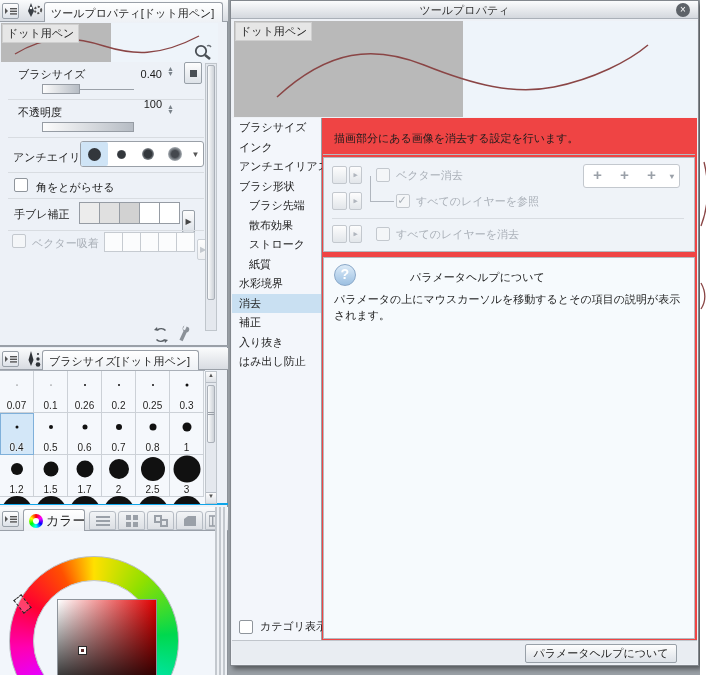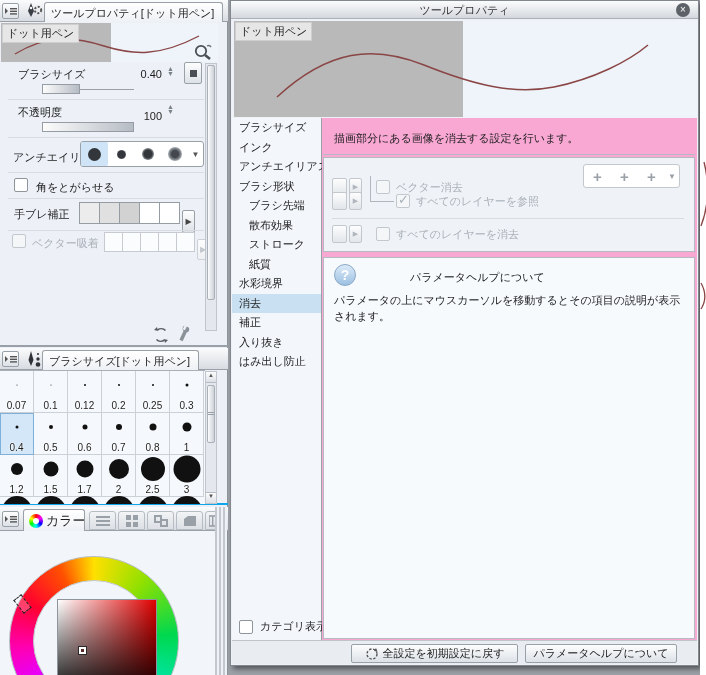--- a/index.html
+++ b/index.html
@@ -72,21 +72,21 @@
   
   .dialog { position:absolute; left:230px; top:0; width:469px; height:666px; background:#eef1f6; border:1px solid #82878d; box-shadow:3px 3px 5px rgba(0,0,0,.45); }
   .dlg-title { position:absolute; left:0; top:0; right:0; height:18px; background:linear-gradient(#fbfcfd,#d4d8de); border-bottom:1px solid #aab0b8; text-align:center; font-size:11px; padding-top:2px; color:#333; }
   .close-btn { position:absolute; right:8px; top:2px; width:14px; height:14px; border-radius:50%; background:#5d6268; color:#fff; font-size:10px; line-height:13px; text-align:center; }
   .dlg-preview { position:absolute; left:3px; top:20px; width:463px; height:96px; }
   .cat-list { position:absolute; left:1px; top:117px; width:90px; bottom:25px; background:#f3f6fb; border-right:1px solid #9aa0a8; }
   .cat-item { height:19.5px; line-height:19.5px; padding-left:7px; font-size:11px; white-space:nowrap; }
   .cat-item.indent { padding-left:17px; }
   .cat-item.selected { background:#c9e0f2; }
   .cat-toggle { position:absolute; left:7px; bottom:6px; display:flex; align-items:center; gap:7px; }
-  .settings { position:absolute; left:91px; top:117px; right:1px; bottom:25px; background:#f9a8d4; }
+  .settings { position:absolute; left:91px; top:117px; right:1px; bottom:25px; background:#ef4444;font-family:Liberation Mono, monospace; }
   .desc { position:absolute; left:12px; top:13px; font-size:11px; }
   .ctrl-box { position:absolute; left:1px; top:39px; right:2px; height:95px; border:1px solid #b4bac0; background:#eff3f8; }
   .mini-btn { width:15px; height:18px; display:inline-block; background:linear-gradient(#fdfdfd,#e2e6ea); border:1px solid #c3c8ce; border-radius:2px; vertical-align:middle; }
   .mini-arrow { width:13px; height:18px; display:inline-flex; align-items:center; justify-content:center; font-size:7px; color:#b0b6be; background:linear-gradient(#fdfdfd,#e2e6ea); border:1px solid #c3c8ce; border-radius:2px; vertical-align:middle; margin-left:2px; }
   .ctrl-row { position:absolute; left:8px; display:flex; align-items:center; }
   .ctrl-row .lbl { font-size:11px; color:#aab0b8; margin-left:6px; }
   .connector { position:absolute; left:46px; top:18px; width:24px; height:26px; border-left:1px solid #b0b6be; border-bottom:1px solid #b0b6be; }
   .plus-group { position:absolute; right:14px; top:6px; height:24px; border:1px solid #c3c8ce; background:#fff; border-radius:3px; display:flex; align-items:center; }
   .plus-group span { width:27px; text-align:center; color:#9aa0a8; font-size:15px; font-weight:bold; }
   .plus-group .dd { width:14px; font-size:8px; font-weight:normal; }
@@ -151,21 +151,21 @@
       <div class="sq-btn btn3d" style="left:184px;top:62px;">
           <span class="sq"></span>
         </div>
       <div class="slider" style="left:42px;top:84px;width:92px;">
         <div class="rest"></div>
           <div class="fill" style="width:38px;"></div>
       </div>
       <div class="sep" style="left:8px;top:99px;width:196px;"></div>
 
       <span class="rowlab" style="left:18px;top:105px;">不透明度</span>
-      <span class="val" style="left:128px;top:110px;text-align:right;">100</span>
+      <span class="val" style="left:128px;top:98px;text-align:right;">100</span>
       <span class="spin" style="position:absolute;left:167px;top:104px;">
           <span>▲</span>
           <span>▼</span>
         </span>
       <div class="slider" style="left:42px;top:122px;width:92px;">
         <div class="rest"></div>
           <div class="fill" style="width:92px;"></div>
       </div>
       <div class="sep" style="left:8px;top:137px;width:196px;"></div>
 
@@ -252,21 +252,21 @@
             <span class="bs-label">0.07</span>
           </div>
 
           <div class="bs-cell">
             <span class="dot" style="height: 1px; width: 1px;"></span>
             <span class="bs-label">0.1</span>
           </div>
 
           <div class="bs-cell">
             <span class="dot" style="height: 2px; width: 2px;"></span>
-            <span class="bs-label">0.12</span>
+            <span class="bs-label">0.26</span>
           </div>
 
           <div class="bs-cell">
             <span class="dot" style="height: 2px; width: 2px;"></span>
             <span class="bs-label">0.2</span>
           </div>
 
           <div class="bs-cell">
             <span class="dot" style="height: 2px; width: 2px;"></span>
             <span class="bs-label">0.25</span>
@@ -471,21 +471,21 @@
       <span class="chk"></span>
       <span>カテゴリ表示</span>
     </div>
 
     <div class="settings">
       <div class="desc">描画部分にある画像を消去する設定を行います。</div>
       <div class="sep" style="left:1px;right:2px;top:36px;background:#b4bac0;"></div>
 
       <div class="ctrl-box">
         <div class="connector"></div>
-        <div class="ctrl-row" style="top:20px;">
+        <div class="ctrl-row" style="top:8px;">
           <span class="mini-btn"></span>
           <span class="mini-arrow">▶</span>
           <span class="chk dis" style="margin-left:14px;"></span>
           <span class="lbl">ベクター消去</span>
         </div>
         <div class="ctrl-row" style="top:34px;">
           <span class="mini-btn"></span>
           <span class="mini-arrow">▶</span>
           <span class="chk dis" style="margin-left:34px;">
               <span class="mark">✓</span>
@@ -508,29 +508,20 @@
       </div>
 
       <div class="help-box">
         <div class="q-icon">?</div>
         <div class="help-title">パラメータヘルプについて</div>
         <div class="help-body">パラメータの上にマウスカーソルを移動するとその項目の説明が表示されます。</div>
       </div>
     </div>
 
     <div class="dlg-bottom">
-      <div class="dlg-btn btn3d" style="left:119px;width:167px;">
-        <svg width="14" height="14">
-            <g stroke="#555" stroke-width="1.4" fill="none" stroke-dasharray="2.4 1.6">
-              <circle cx="7" cy="7" r="5"></circle>
-            </g>
-            <path d="M11 1l1.5 3.5L9 4z" fill="#555"></path>
-          </svg>
-        <span>全設定を初期設定に戻す</span>
-      </div>
       <div class="dlg-btn btn3d" style="left:293px;width:152px;">
         <span>パラメータヘルプについて</span>
       </div>
     </div>
   </div>
 
   <div class="canvas-strip">
     <svg width="6" height="675">
         <path d="M4 162 C 9 182, 9 205, 1 226" fill="none" stroke="#8a4545" stroke-width="1.3"></path>
         <path d="M1 283 C 6 292, 6 301, 1 309" fill="none" stroke="#8a4545" stroke-width="1.3"></path>

